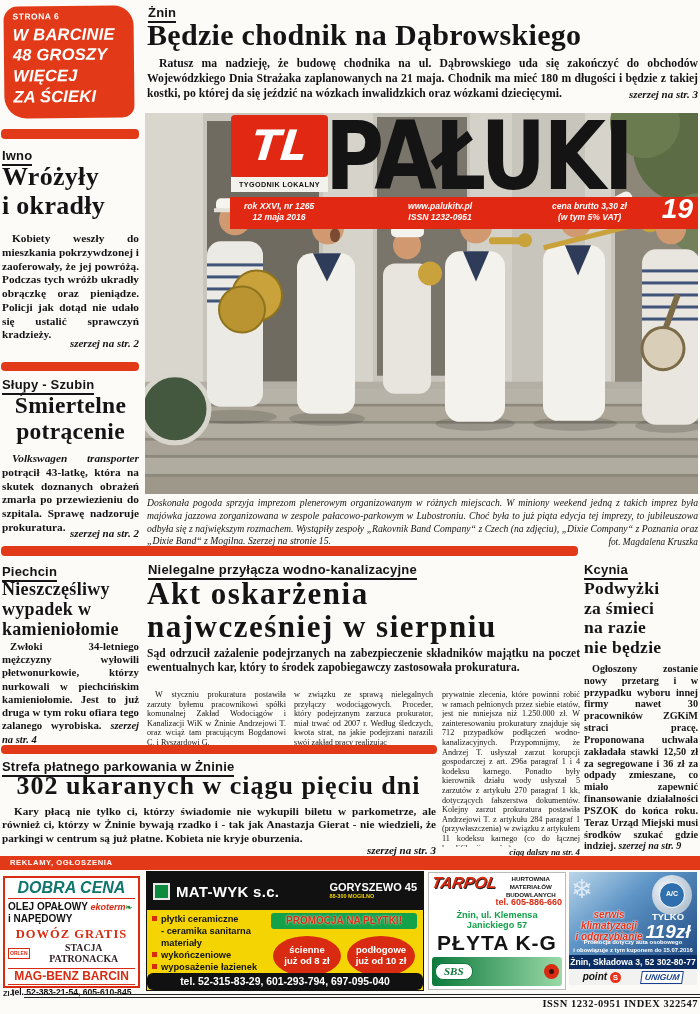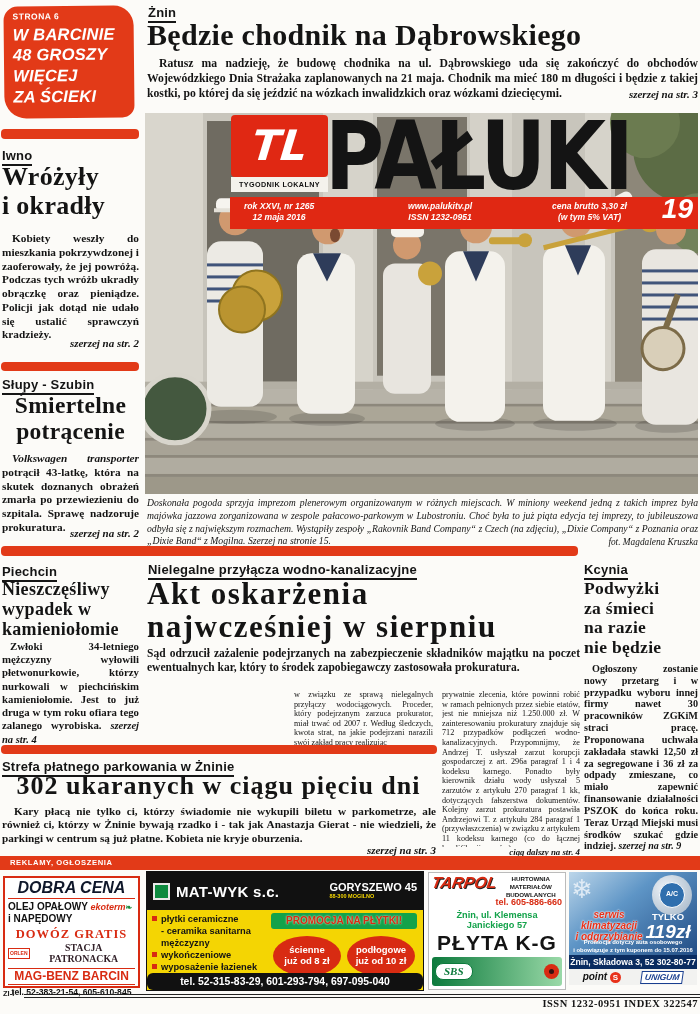--- a/index.html
+++ b/index.html
@@ -29,21 +29,21 @@
   .paluki{position:absolute;left:180px;top:0px;font:900 95px/0.92 "DejaVu Sans",sans-serif;color:#141414;
           letter-spacing:-3px;transform:scaleX(.85);transform-origin:left top;}
   .mstrip{position:absolute;left:85px;top:84px;right:0;height:32px;background:#e02813;color:#fff;}
   .mstrip .blk{position:absolute;top:4px;font:italic bold 8.6px/1.3 "Liberation Sans",sans-serif;text-align:center;}
   .mstrip .num{position:absolute;right:5px;top:-2px;font:italic 900 28px/1 "Liberation Sans",sans-serif;}
   
   .reklamy{position:absolute;left:0;top:856px;width:700px;height:14px;background:#e23a18;
            font:bold 7.6px/14px "Liberation Sans",sans-serif;color:#fff;letter-spacing:.6px;box-sizing:border-box;padding-left:10px;}
   .ad{position:absolute;box-sizing:border-box;font-family:"Liberation Sans",sans-serif;}
   .ad1{left:3px;top:876px;width:137px;height:112px;background:#fff;border:2px solid #d82b12;padding:2px 3px;text-align:center;}
-  .ad1 .t{font:italic 900 16px/1.05 "Liberation Sans",sans-serif;color:#0f172a;border-bottom:1.5px solid #d82b12;padding-bottom:1px;}
+  .ad1 .t{font:italic 900 16px/1.05 "Liberation Sans",sans-serif;color:#0f766e;border-bottom:1.5px solid #d82b12;padding-bottom:1px;}
   .ad1 .r1{font:900 10px/1.2 "Liberation Sans",sans-serif;color:#111;text-align:left;margin-top:2px;}
   .ad1 .eko{color:#d82b12;font:italic 900 9px/1 "Liberation Sans",sans-serif;}
   .ad1 .leaf{color:#1c8a3c;font-size:8px;}
   .ad1 .dg{font:900 12.5px/1.15 "Liberation Serif",serif;color:#d82b12;letter-spacing:1px;margin-top:2px;}
   .ad1 .st{font:bold 9.8px/1.1 "Liberation Serif",serif;color:#33222a;margin-top:2px;display:flex;align-items:center;justify-content:center;gap:3px;}
   .ad1 .orlen{background:#fff;border:1px solid #d82b12;color:#d82b12;font:900 5px/1 "Liberation Sans",sans-serif;padding:2px 1px;}
   .ad1 .mb{font:900 12px/1.1 "Liberation Sans",sans-serif;color:#d82b12;border-top:1.5px solid #d82b12;border-bottom:1.5px solid #d82b12;margin-top:3px;padding:1px 0;}
   .ad1 .tel{font:900 8.6px/1.2 "Liberation Sans",sans-serif;color:#111;margin-top:2px;}
   .ad2{left:146px;top:871px;width:278px;height:120px;background:#f4d503;border:1px solid #111;}
   .ad2 .hdr{background:#111;height:38px;display:flex;align-items:center;padding:0 6px;gap:6px;}
@@ -253,20 +253,21 @@
   </div>
   <div class="abs hl" style="left:2px;top:579px;width:137px;font-size:18px;line-height:1.12;">Nieszczęśliwy wypadek w kamieniołomie</div>
   <p class="abs just bodytxt" style="left:2px;top:640px;width:137px;margin:0;font-size:10.8px;text-indent:8px;"><span>Zwłoki 34-letniego mężczyzny wyłowili płetwonurkowie, którzy nurkowali w piechcińskim kamieniołomie. Jest to już druga w tym roku ofiara tego zalanego wyrobiska. </span><span class="more" style="font-size:10.5px;">szerzej na str. 4</span></p>
 
   <div class="abs" style="left:148px;top:560px;">
     <span class="kicker">Nielegalne przyłącza wodno-kanalizacyjne</span>
   </div>
   <div class="abs hl preline" style="left:147px;top:578px;width:433px;font-size:31px;line-height:1.05;letter-spacing:1.5px;">Akt oskarżenia
 najwcześniej w sierpniu</div>
   <div class="abs just" style="left:147px;top:646px;width:433px;font-weight:bold;font-size:11.5px;line-height:1.22;">Sąd odrzucił zażalenie podejrzanych na zabezpieczenie składników majątku na poczet ewentualnych kar, który to środek zapobiegawczy zastosowała prokuratura.</div>
+  <p class="abs just" style="left:147px;top:690px;width:139px;height:55px;overflow:hidden;margin:0;font-size:8.2px;line-height:1.17;text-indent:8px;">W styczniu prokuratura postawiła zarzuty byłemu pracownikowi spółki komunalnej Zakład Wodociągów i Kanalizacji WiK w Żninie Andrzejowi T. oraz wciąż tam pracującym Bogdanowi C. i Ryszardowi G.</p>
   <p class="abs just" style="left:294px;top:690px;width:139px;height:55px;overflow:hidden;margin:0;font-size:8.2px;line-height:1.17;">w związku ze sprawą nielegalnych przyłączy wodociągowych. Proceder, który podejrzanym zarzuca prokurator, miał trwać od 2007 r. Według śledczych, kwota strat, na jakie podejrzani narazili swój zakład pracy realizując</p>
   <p class="abs just" style="left:442px;top:690px;width:138px;height:157px;overflow:hidden;margin:0;font-size:8.2px;line-height:1.17;">prywatnie zlecenia, które powinni robić w ramach pełnionych przez siebie etatów, jest nie mniejsza niż 1.250.000 zł. W zainteresowaniu prokuratury znajduje się 712 przypadków podłączeń wodno-kanalizacyjnych. Przypomnijmy, że Andrzej T. usłyszał zarzut korupcji gospodarczej z art. 296a paragraf 1 i 4 kodeksu karnego. Ponadto były kierownik działu wody usłyszał 5 zarzutów z artykułu 270 paragraf 1 kk, dotyczących fałszerstwa dokumentów. Kolejny zarzut prokuratura postawiła Andrzejowi T. z artykułu 284 paragraf 1 (przywłaszczenia) w związku z artykułem 11 kodeksu karnego (co do łącznej kwalifikacji czynów).</p>
   <div class="abs more" style="left:442px;top:847px;width:138px;text-align:right;font-size:8.8px;">ciąg dalszy na str. 4</div>
 
   <div class="abs" style="left:2px;top:757px;">
     <span class="kicker">Strefa płatnego parkowania w Żninie</span>
   </div>
   <div class="abs hl" style="left:0;top:773px;width:437px;text-align:center;font-size:26px;line-height:1;letter-spacing:1px;">302 ukaranych w ciągu pięciu dni</div>
   <p class="abs just" style="left:2px;top:805px;width:434px;margin:0;font-weight:bold;font-size:11.2px;line-height:1.2;text-indent:12px;">Kary płacą nie tylko ci, którzy świadomie nie wykupili biletu w parkometrze, ale również ci, którzy w Żninie bywają rzadko i - tak jak Anastazja Gierat - nie wiedzieli, że parkingi w centrum są już płatne. Kobieta nie kryje oburzenia.</p>
   <div class="abs more" style="left:2px;top:844px;width:434px;text-align:right;font-size:11px;">szerzej na str. 3</div>
@@ -304,21 +305,21 @@
       <span class="nm">MAT-WYK s.c.</span>
       <span class="ad2addr">
         <span>GORYSZEWO 45</span>
         <small>88-300 MOGILNO</small>
       </span>
     </div>
     <div class="bodyrow">
       <div class="list">
         <div class="li b">płytki ceramiczne</div>
         <div class="li">- ceramika sanitarna</div>
-        <div class="li">mężczyzny</div>
+        <div class="li">materiały</div>
         <div class="li b">wykończeniowe</div>
         <div class="li b">wyposażenie łazienek</div>
       </div>
       <div class="right">
         <div class="promo">PROMOCJA NA PŁYTKI!</div>
         <div class="ovals">
           <div class="oval preline">ścienne
 już od 8 zł</div>
           <div class="oval preline">podłogowe
 już od 10 zł</div>

